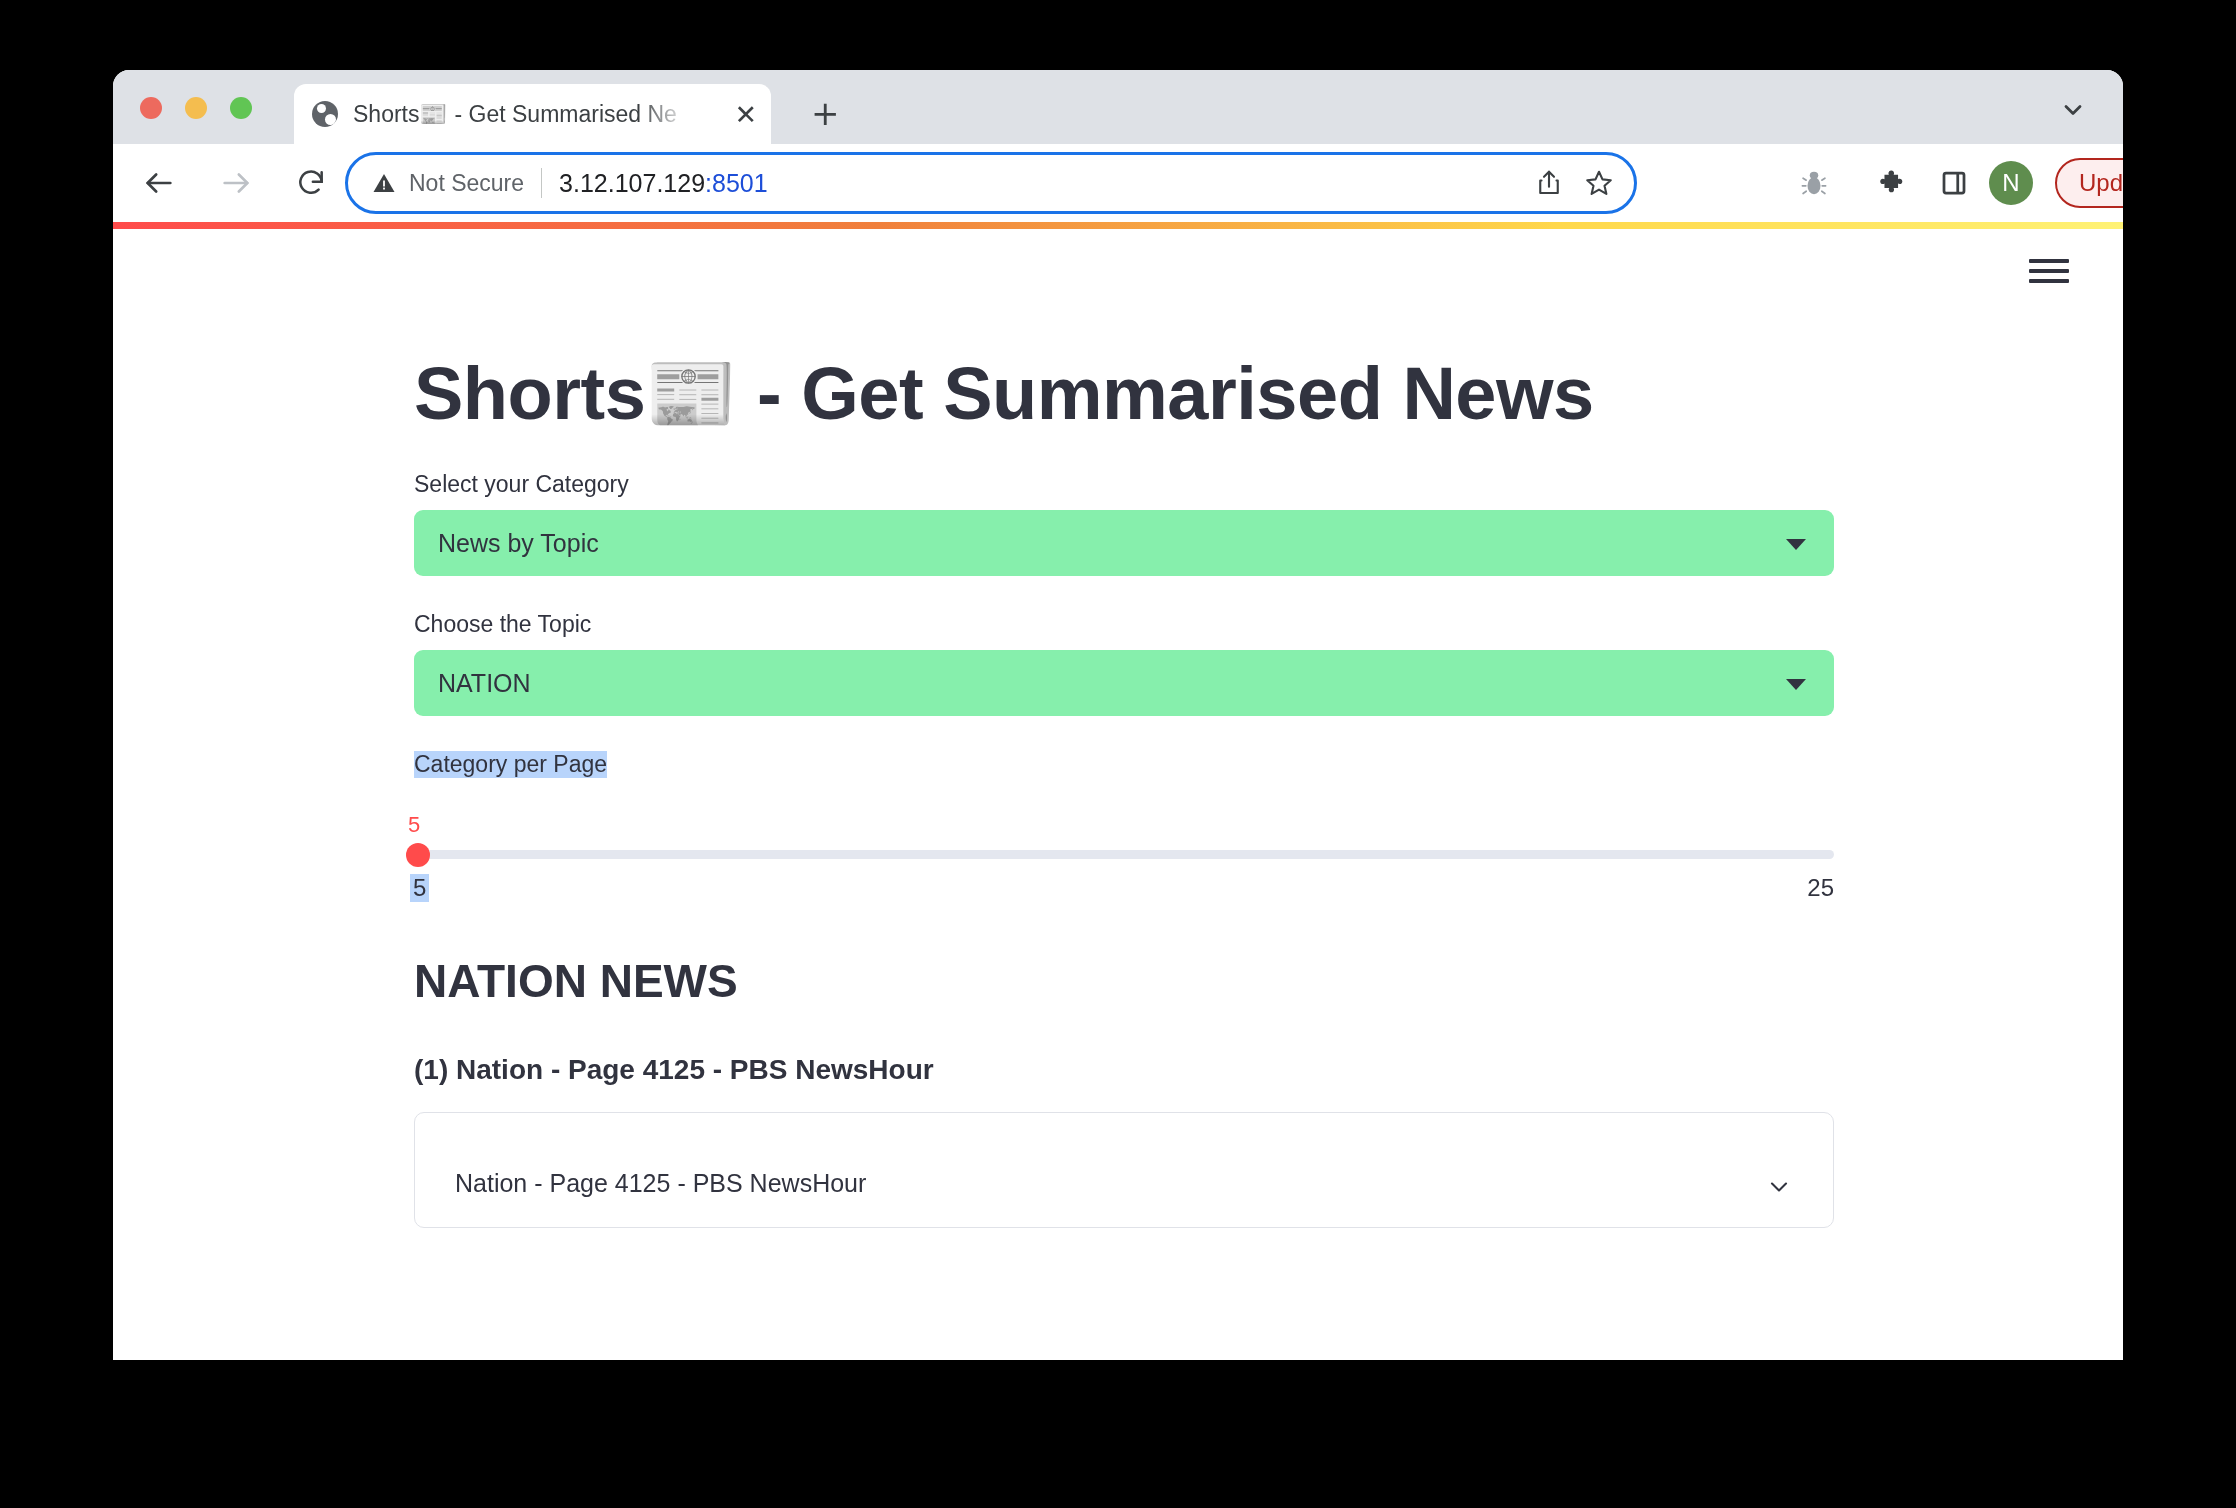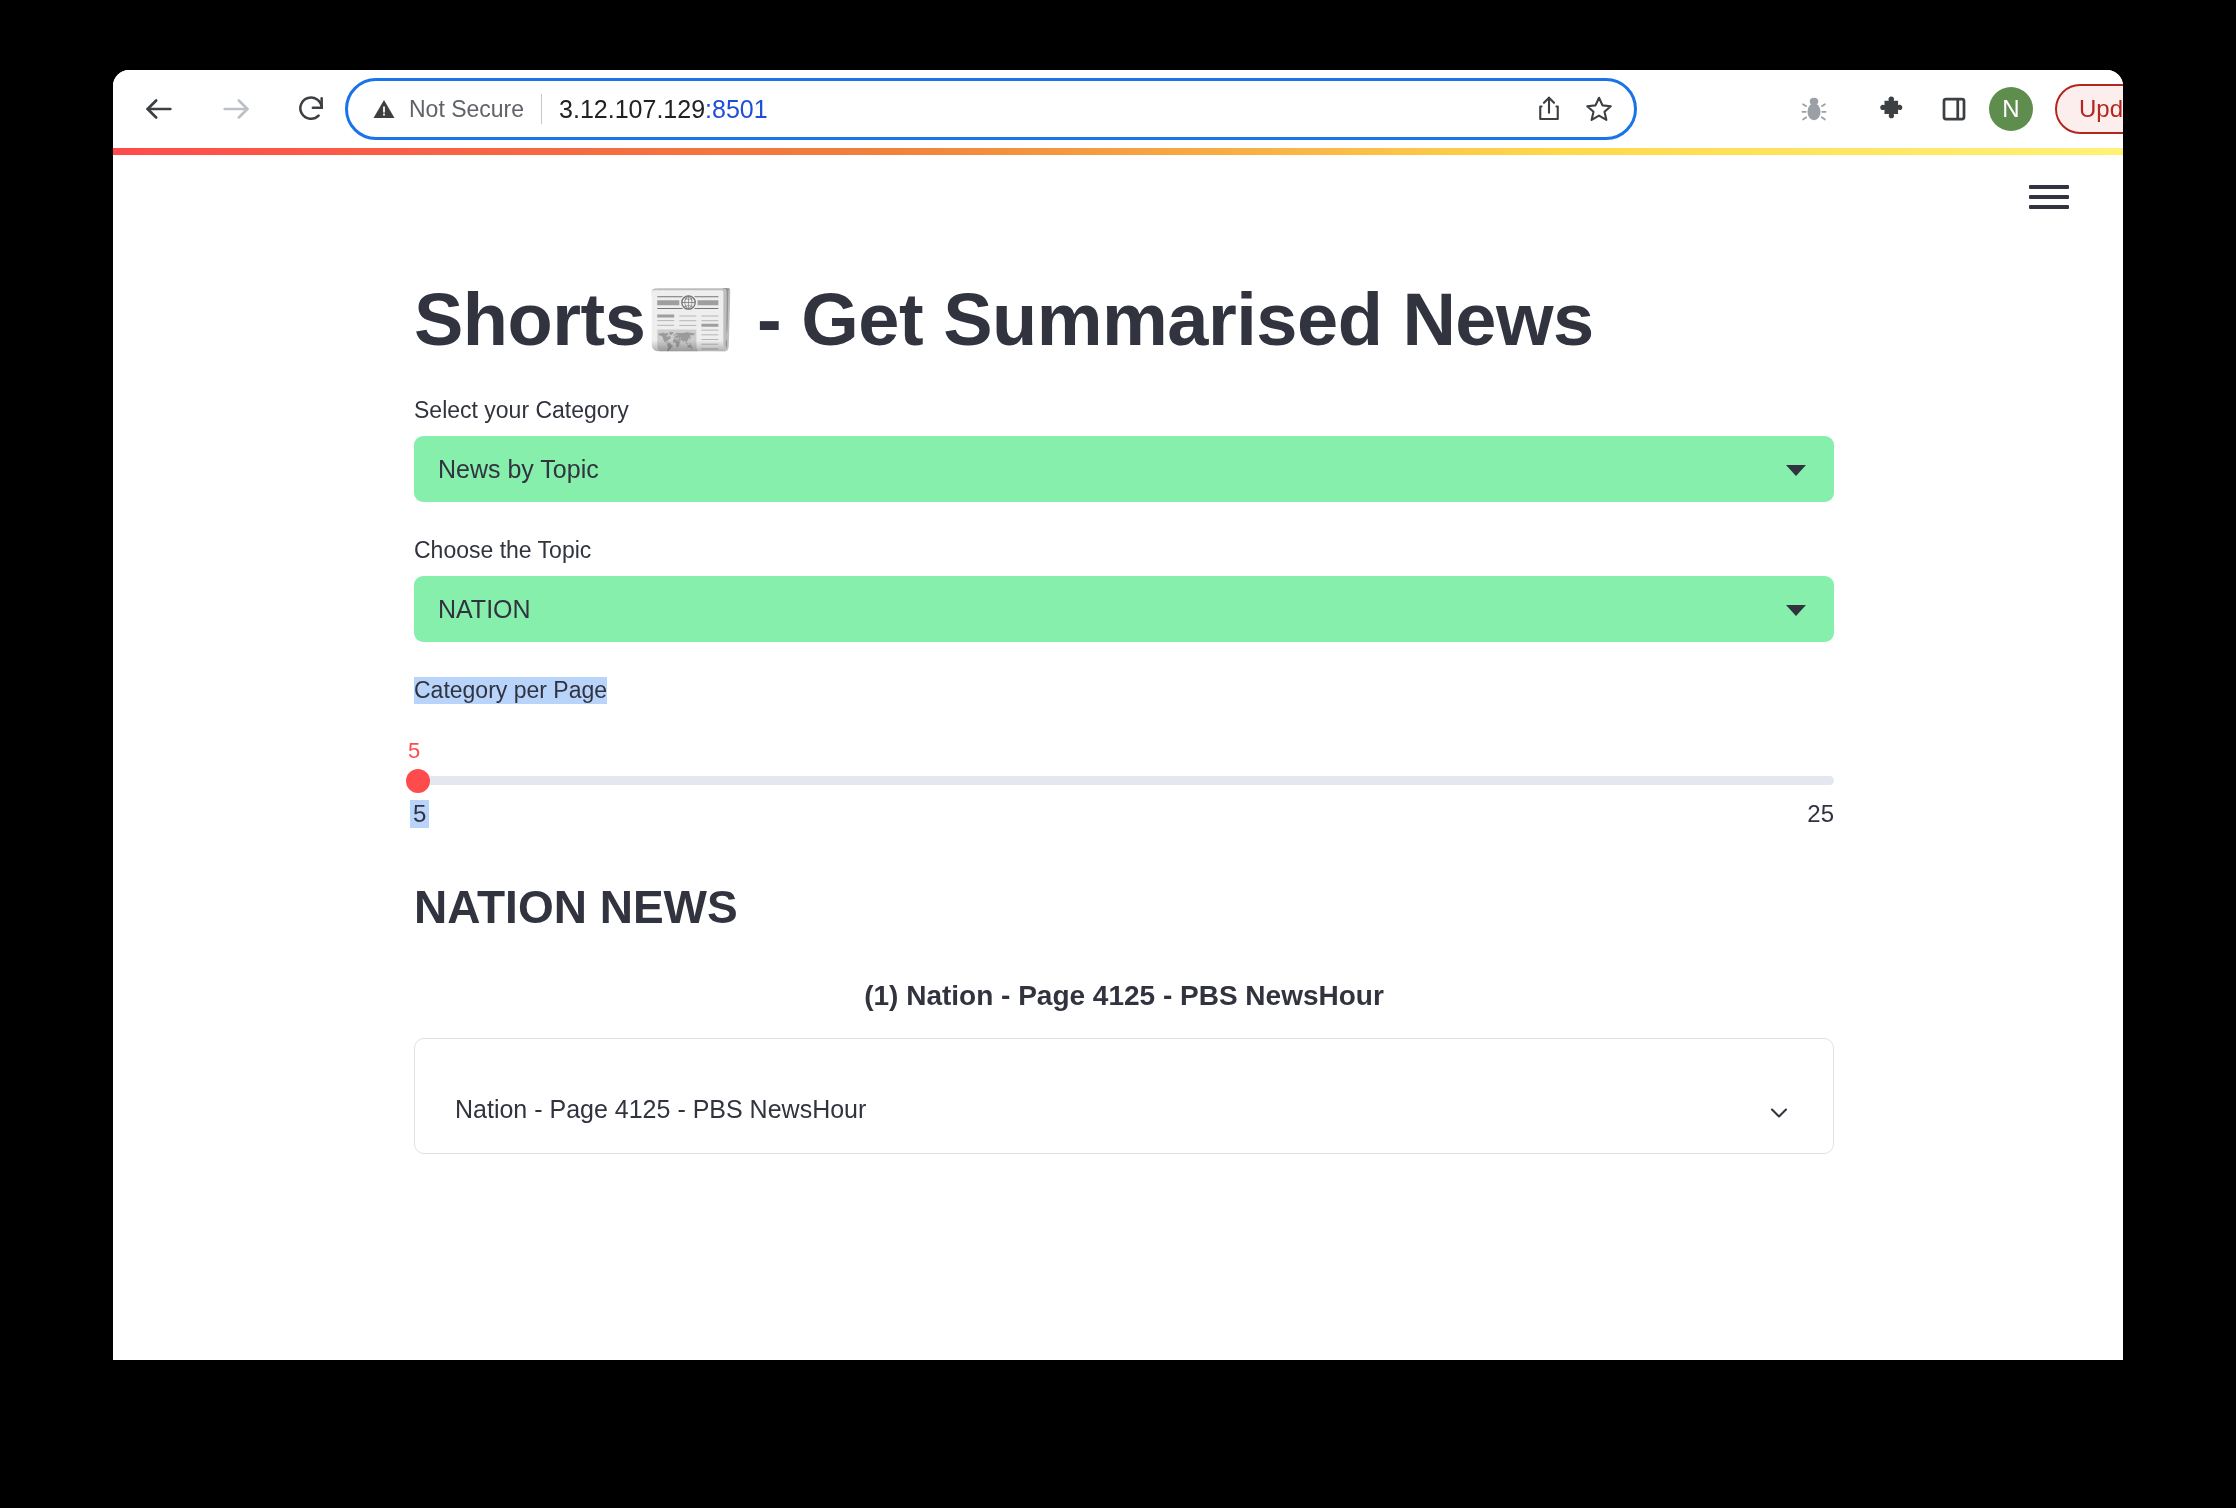--- a/index.html
+++ b/index.html
@@ -235,21 +235,21 @@
     position: absolute; right: 0; top: 62px;
     font-size: 24px; color: #31333f;
   }
 
   #section-heading {
     margin-top: 46px;
     font-size: 46px; font-weight: bold; color: #31333f;
   }
   #article-heading {
     margin-top: 46px;
-    font-size: 28px; font-weight: bold; color: #31333f; text-align: center;
+    font-size: 28px; font-weight: bold; color: #31333f;
   }
   #expander {
     margin-top: 26px;
     border: 1px solid #e0e2e8;
     border-radius: 10px;
     height: 116px;
     position: relative;
     background: #fff;
   }
   #expander-label {
@@ -258,20 +258,42 @@
   }
   #expander-chevron {
     position: absolute; right: 40px; top: 60px;
   }
 </style>
 </head>
 <body>
 
 <div id="browser-window">
 
+  <div id="tab-strip">
+
+    <div id="traffic-lights">
+      <span class="traffic-light tl-red"></span>
+      <span class="traffic-light tl-yellow"></span>
+      <span class="traffic-light tl-green"></span>
+    </div>
+
+    <div id="tab">
+      <span id="tab-favicon"></span>
+      <span id="tab-title">Shorts📰 - Get Summarised Ne</span>
+      <span id="tab-close">✕</span>
+    </div>
+
+    <span id="new-tab-button">+</span>
+
+    <span id="tab-list-button">
+      <svg width="28" height="28" viewBox="0 0 24 24" fill="none" stroke="#3c4043" stroke-width="2.4" stroke-linecap="round" stroke-linejoin="round">
+          <polyline points="6 9 12 15 18 9"></polyline>
+        </svg>
+    </span>
+  </div>
 
   <div id="toolbar">
 
     <span class="nav-btn" id="btn-back">
       <svg width="34" height="34" viewBox="0 0 24 24" fill="none" stroke="#3c4043" stroke-width="1.9" stroke-linecap="round" stroke-linejoin="round">
           <line x1="20" y1="12" x2="4" y2="12"></line>
           <polyline points="10 6 4 12 10 18"></polyline>
         </svg>
     </span>
 

